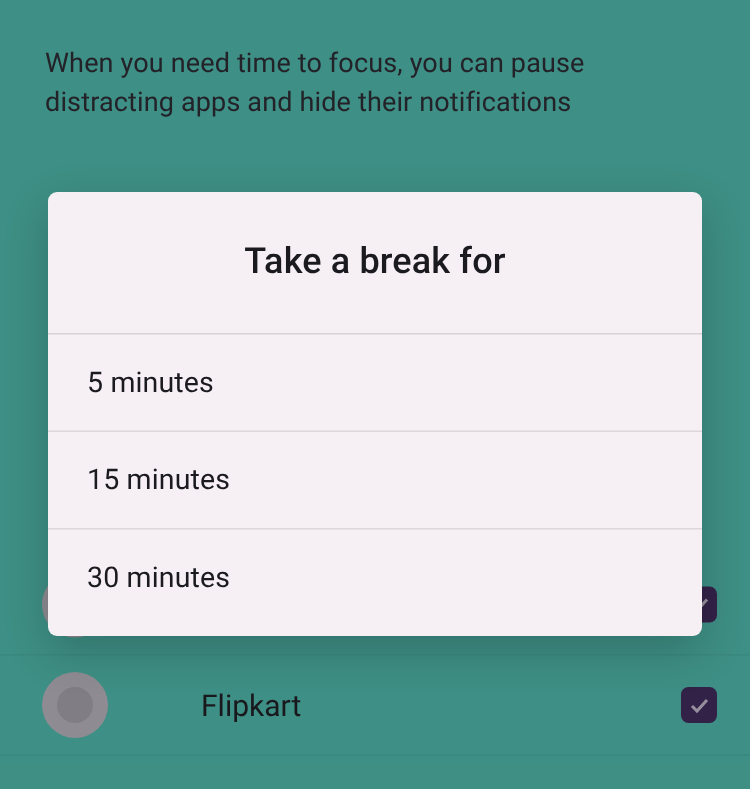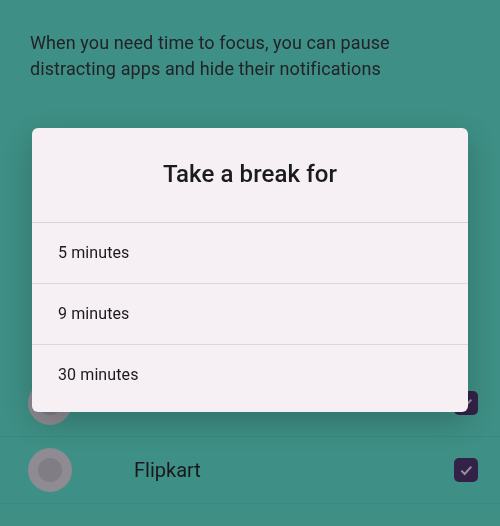--- a/index.html
+++ b/index.html
@@ -99,21 +99,21 @@
     text-align: center;
     font-size: 24px;
     font-weight: 500;
     color: #1b1b1f;
     padding: 32px 20px 34px 20px;
     border-bottom: 1px solid rgba(0,0,0,0.12);
     letter-spacing: 0.1px;
   }
   .dialog-option {
     padding: 20px 26px 21px 26px;
-    font-size: 16px;
+    font-size: 19px;
     color: #1b1b1f;
     border-bottom: 1px solid rgba(0,0,0,0.10);
     letter-spacing: 0.1px;
   }
   .dialog-option:last-child {
     border-bottom: none;
     padding-bottom: 28px;
   }
 </style>
 </head>
@@ -149,17 +149,17 @@
       </div>
     </div>
 
   </div>
 
   <div class="scrim"></div>
 
   <div class="dialog">
     <div class="dialog-title">Take a break for</div>
     <div class="dialog-option">5 minutes</div>
-    <div class="dialog-option">9 minutes</div>
+    <div class="dialog-option">15 minutes</div>
     <div class="dialog-option">30 minutes</div>
   </div>
 
 </div>
 
 </body></html>

